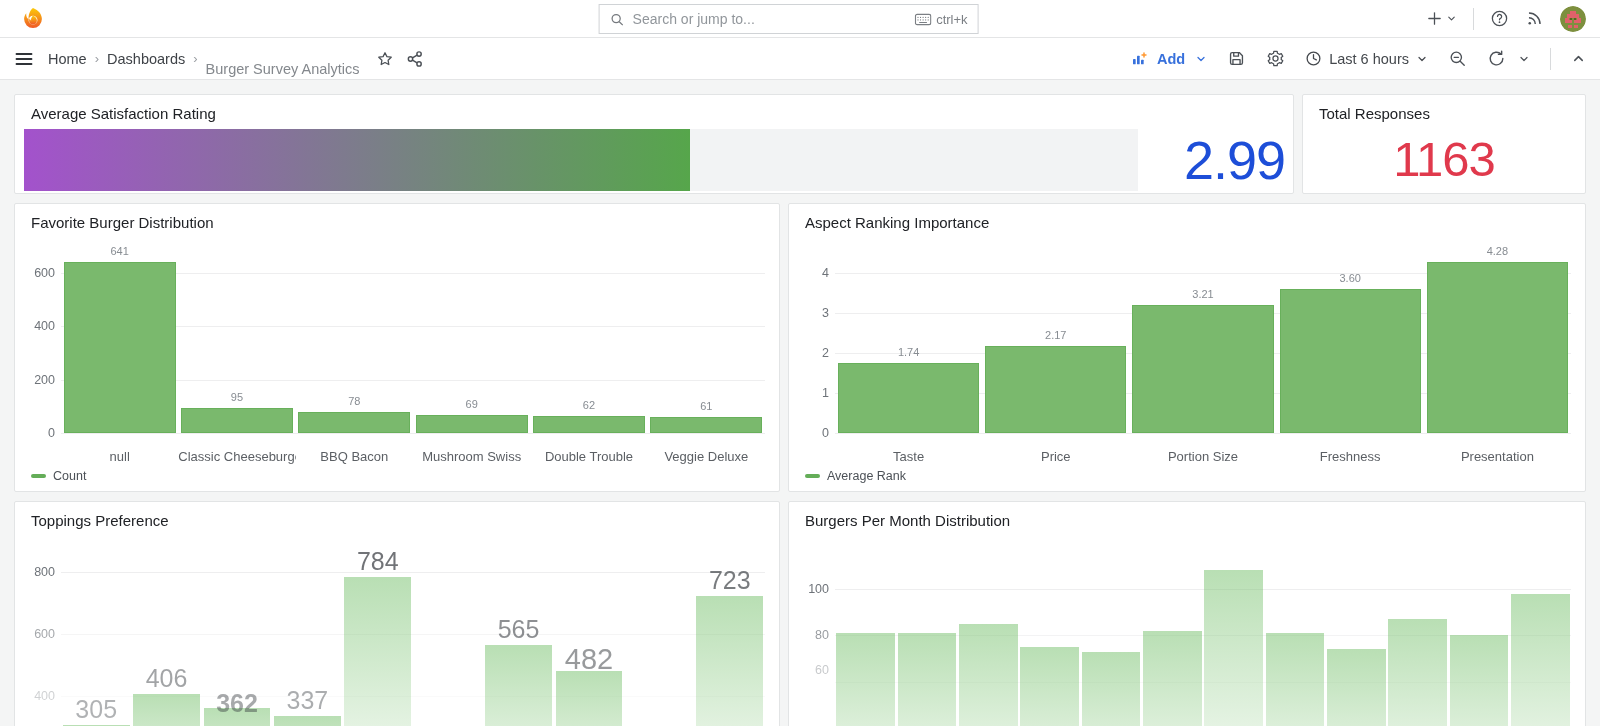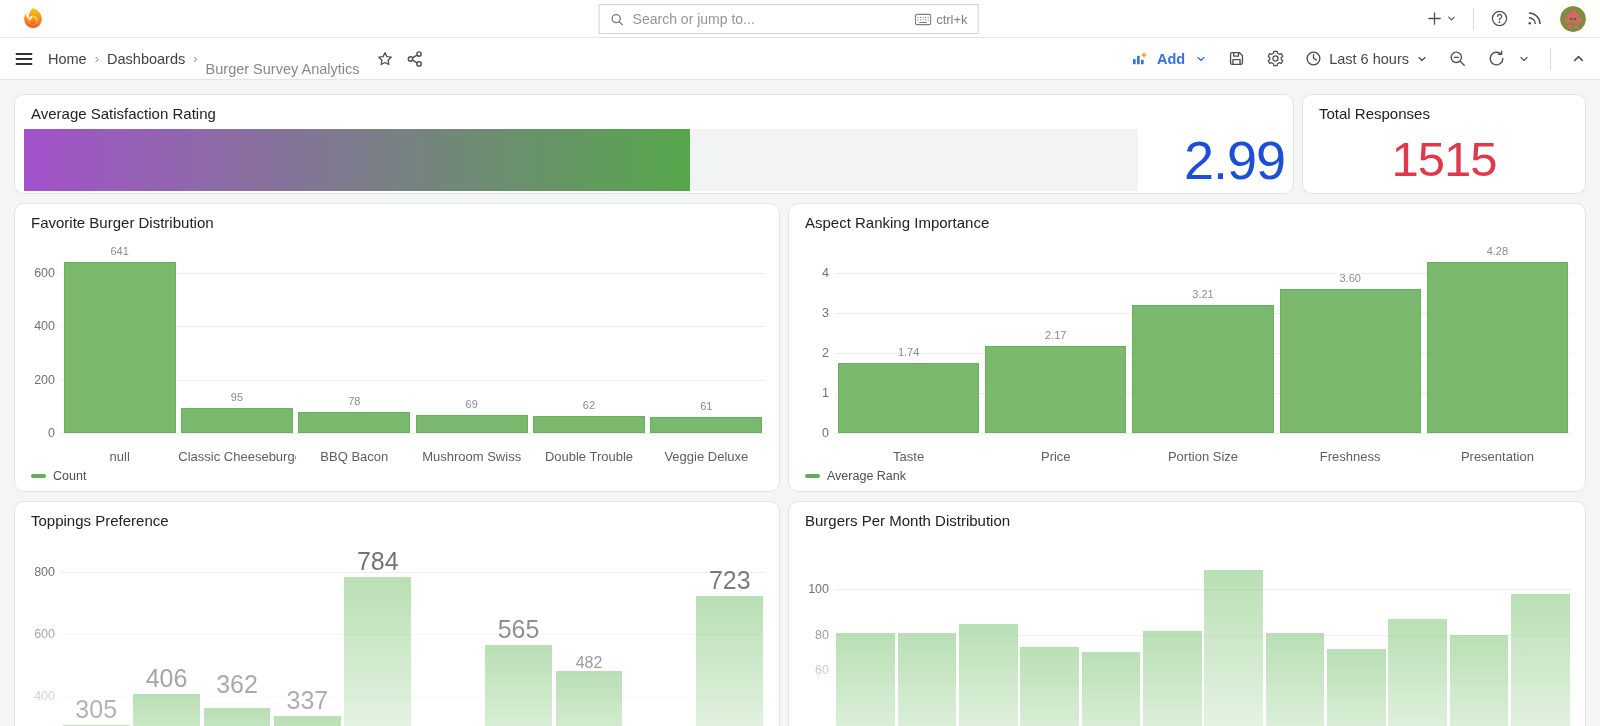--- a/index.html
+++ b/index.html
@@ -33,21 +33,21 @@
   .breadcrumb .crumb { color:#3f4348; cursor:pointer; }
   .breadcrumb .crumb.current { color:#84888d; cursor:default;margin-top:20px; }
   .breadcrumb .sep { color:#9a9ea3; font-size:13px; }
   .toolbar-right { margin-left:auto; display:flex; align-items:center; gap:20px; }
   .add-btn { display:flex; align-items:center; gap:10px; color:#3871dc; font-weight:600; font-size:14.5px; cursor:pointer; }
   .time-picker { display:flex; align-items:center; gap:7px; color:#44484d; font-size:14.5px; cursor:pointer; }
 
   
   .dash { padding:14px 14px 0 14px; }
   .row { display:flex; gap:8px; margin-bottom:9px; }
-  .panel { position:relative; background:#fff; border:1px solid #e2e4e5; border-radius:10px; }
+  .panel { position:relative; background:#fff; border:1px solid #e2e4e5; border-radius:2px; }
   .panel-title { position:absolute; top:10px; left:16px; font-size:15px; font-weight:500;
     color:#202226; cursor:pointer; z-index:3; }
 
   .panel-gauge { flex:1; height:100px; }
   .panel-stat  { width:284px; height:100px; }
   .gauge-row { position:absolute; top:34px; left:9px; right:8px; height:62px; display:flex; align-items:center; }
   .gauge-track { flex:1; height:62px; background:#f2f3f4; position:relative; }
   .gauge-fill  { position:absolute; left:0; top:0; bottom:0; }
   .gauge-value { width:147px; text-align:right; font-size:54px; font-weight:500; letter-spacing:-1px; line-height:62px; }
   .stat-value { position:absolute; top:36px; left:0; right:0; text-align:center;
@@ -256,21 +256,21 @@
       <div class="panel-title">Average Satisfaction Rating</div>
       <div class="gauge-row">
         <div class="gauge-track">
           <div class="gauge-fill" id="gauge-fill" style="width: 59.8%; background: linear-gradient(to right, rgb(163, 82, 204), rgb(86, 166, 75));"></div>
         </div>
         <div class="gauge-value" id="gauge-value" style="color: #1d4ed8;">2.99</div>
       </div>
     </div>
     <div class="panel panel-stat">
       <div class="panel-title">Total Responses</div>
-      <div class="stat-value" id="stat-value" style="color: rgb(224, 57, 76);">1515</div>
+      <div class="stat-value" id="stat-value" style="color: rgb(224, 57, 76);">1163</div>
     </div>
   </div>
 
   <div class="row row-mid">
     <div class="panel panel-chart-l">
       <div class="panel-title">Favorite Burger Distribution</div>
       <div class="chart-body">
           <div class="gridline" style="left: 46px; width: 704px; top: 229px; opacity: 1;"></div>
           <div class="ytick" style="left: 6px; top: 222px; opacity: 1;">0</div>
           <div class="gridline" style="left: 46px; width: 704px; top: 175.667px; opacity: 1;"></div>
@@ -347,29 +347,29 @@
           <div class="ytick" style="left: 6px; top: 187px; opacity: 0.32;">400</div>
           <div class="gridline" style="left: 46px; width: 704px; top: 132px; opacity: 0.62;"></div>
           <div class="ytick" style="left: 6px; top: 125px; opacity: 0.62;">600</div>
           <div class="gridline" style="left: 46px; width: 704px; top: 70px; opacity: 1;"></div>
           <div class="ytick" style="left: 6px; top: 63px; opacity: 1;">800</div>
           <div class="bar grad" style="left: 47.76px; width: 66.88px; top: 223.45px; height: 94.55px;"></div>
           <div class="vlabel" style="left: 46px; width: 70.4px; top: 193.45px; font-size: 25px; color: rgba(52, 56, 61, 0.39);">305</div>
           <div class="bar grad" style="left: 118.16px; width: 66.88px; top: 192.14px; height: 125.86px;"></div>
           <div class="vlabel" style="left: 116.4px; width: 70.4px; top: 162.14px; font-size: 25px; color: rgba(52, 56, 61, 0.46);">406</div>
           <div class="bar grad" style="left: 188.56px; width: 66.88px; top: 205.78px; height: 112.22px;"></div>
-          <div class="vlabel" style="left: 186.8px; width: 70.4px; top: 168px; font-size: 25px; color: rgba(52, 56, 61, 0.43);">362</div>
+          <div class="vlabel" style="left: 186.8px; width: 70.4px; top: 187px; font-size: 25px; color: rgba(52, 56, 61, 0.43); font-weight: bold;">362</div>
           <div class="bar grad" style="left: 258.96px; width: 66.88px; top: 213.53px; height: 104.47px;"></div>
           <div class="vlabel" style="left: 257.2px; width: 70.4px; top: 183.53px; font-size: 25px; color: rgba(52, 56, 61, 0.41);">337</div>
           <div class="bar grad" style="left: 329.36px; width: 66.88px; top: 74.96px; height: 243.04px;"></div>
           <div class="vlabel" style="left: 327.6px; width: 70.4px; top: 44.96px; font-size: 25px; color: rgba(52, 56, 61, 0.7);">784</div>
           <div class="bar grad" style="left: 470.16px; width: 66.88px; top: 142.85px; height: 175.15px;"></div>
           <div class="vlabel" style="left: 468.4px; width: 70.4px; top: 112.85px; font-size: 25px; color: rgba(52, 56, 61, 0.56);">565</div>
           <div class="bar grad" style="left: 540.56px; width: 66.88px; top: 168.58px; height: 149.42px;"></div>
-          <div class="vlabel" style="left: 538.8px; width: 70.4px; top: 152px; font-size: 16px; color: rgba(52, 56, 61, 0.51);">482</div>
+          <div class="vlabel" style="left: 538.8px; width: 70.4px; top: 141px; font-size: 29px; color: rgba(52, 56, 61, 0.51);">482</div>
           <div class="bar grad" style="left: 681.36px; width: 66.88px; top: 93.87px; height: 224.13px;"></div>
           <div class="vlabel" style="left: 679.6px; width: 70.4px; top: 63.87px; font-size: 25px; color: rgba(52, 56, 61, 0.66);">723</div>
         </div>
     </div>
     <div class="panel panel-chart-r">
       <div class="panel-title">Burgers Per Month Distribution</div>
       <div class="chart-body">
           <div class="gridline" style="left: 46px; width: 736px; top: 179.8px; opacity: 0.38;"></div>
           <div class="ytick" style="left: 6px; top: 161px; opacity: 0.38;">60</div>
           <div class="gridline" style="left: 46px; width: 736px; top: 133.4px; opacity: 0.7;"></div>

